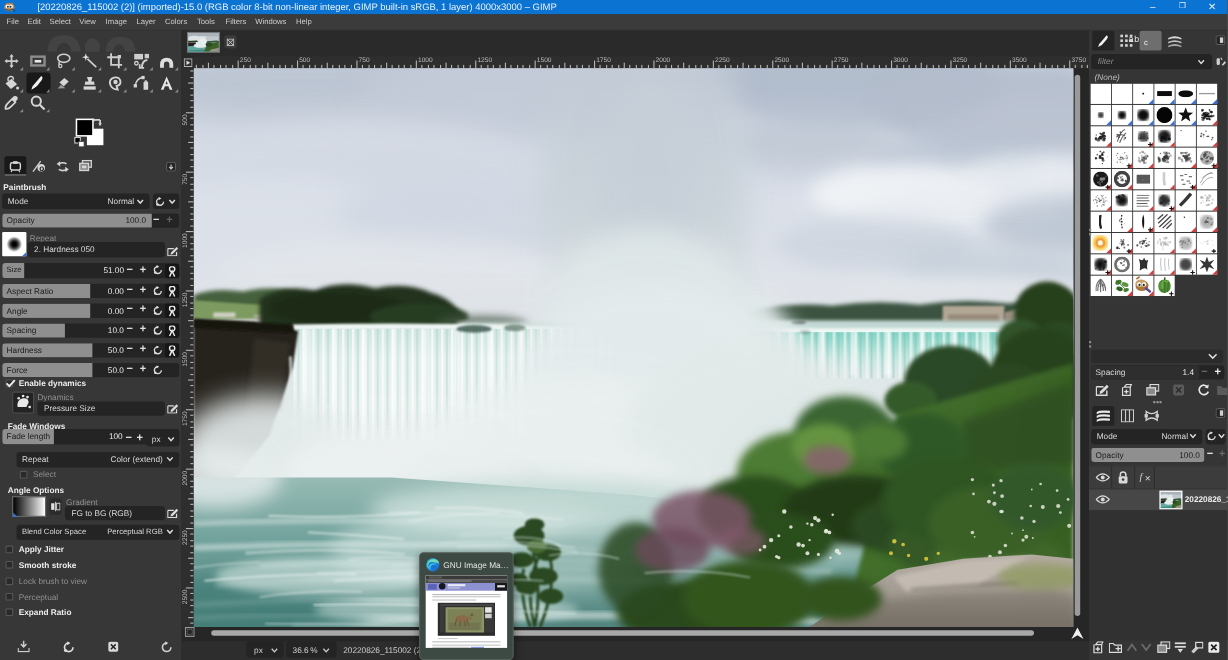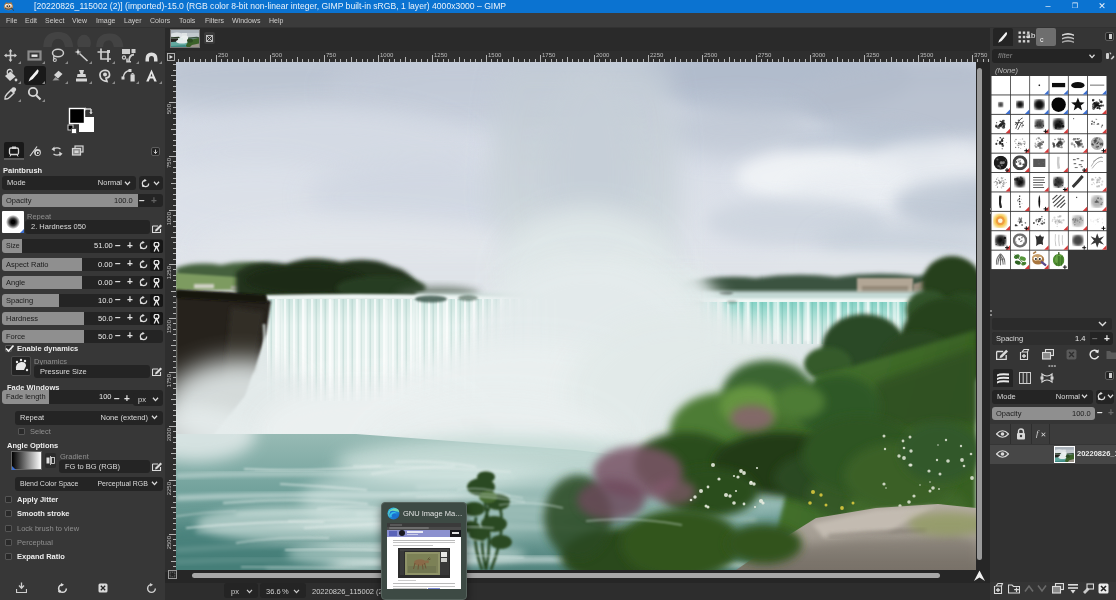--- a/index.html
+++ b/index.html
@@ -396,21 +396,21 @@
         <div class="mbtn" style="left:112px;top:365px;width:10px;color:#e3e3e3;font-weight:bold">−</div>
         <div class="mbtn" style="left:122px;top:365px;width:10px;color:#e3e3e3;font-weight:bold">+</div>
         <div class="orow" style="top:364.5px;left:133px;width:30px;height:13.5px;line-height:13.5px">
           <span style="position:absolute;left:5px">px</span>
         </div>
         <svg class="abs" style="left:151.5px;top:369px" width="7" height="5" viewBox="0 0 7 5" fill="none">
           <path d="M1 0.8 L3.5 3.6 L6 0.8" stroke="#dcdcdc" stroke-width="1.3"></path>
         </svg>
       <div class="orow" style="top:382.5px;left:15px;width:148px">
           <span style="position:absolute;left:5px">Repeat</span>
-          <span style="position:absolute;right:15px">None (extend)</span>
+          <span style="position:absolute;right:15px">Color (extend)</span>
         </div>
         <svg class="abs" style="left:151px;top:387px" width="7" height="5" viewBox="0 0 7 5" fill="none">
           <path d="M1 0.8 L3.5 3.6 L6 0.8" stroke="#dcdcdc" stroke-width="1.3"></path>
         </svg>
       <div class="chk" style="left:18px;top:400px"></div>
         <div class="lbld" style="left:30px;top:399px">Select</div>
       <div class="lblb" style="left:7px;top:413px">Angle Options</div>
       <div class="abs" style="left:11px;top:423px;width:31px;height:19px;background:linear-gradient(90deg,#000,#fff);border:1px solid #666"></div>
         <div class="abs" style="left:11.5px;top:438px;width:0;height:0;border-left:4px solid transparent;border-bottom:4px solid #3b6fd2;transform:scaleX(-1)"></div>
         <div class="abs" style="left:45px;top:425px;width:11px;height:15px;background:#2b2b2b;border-radius:2px"></div>

